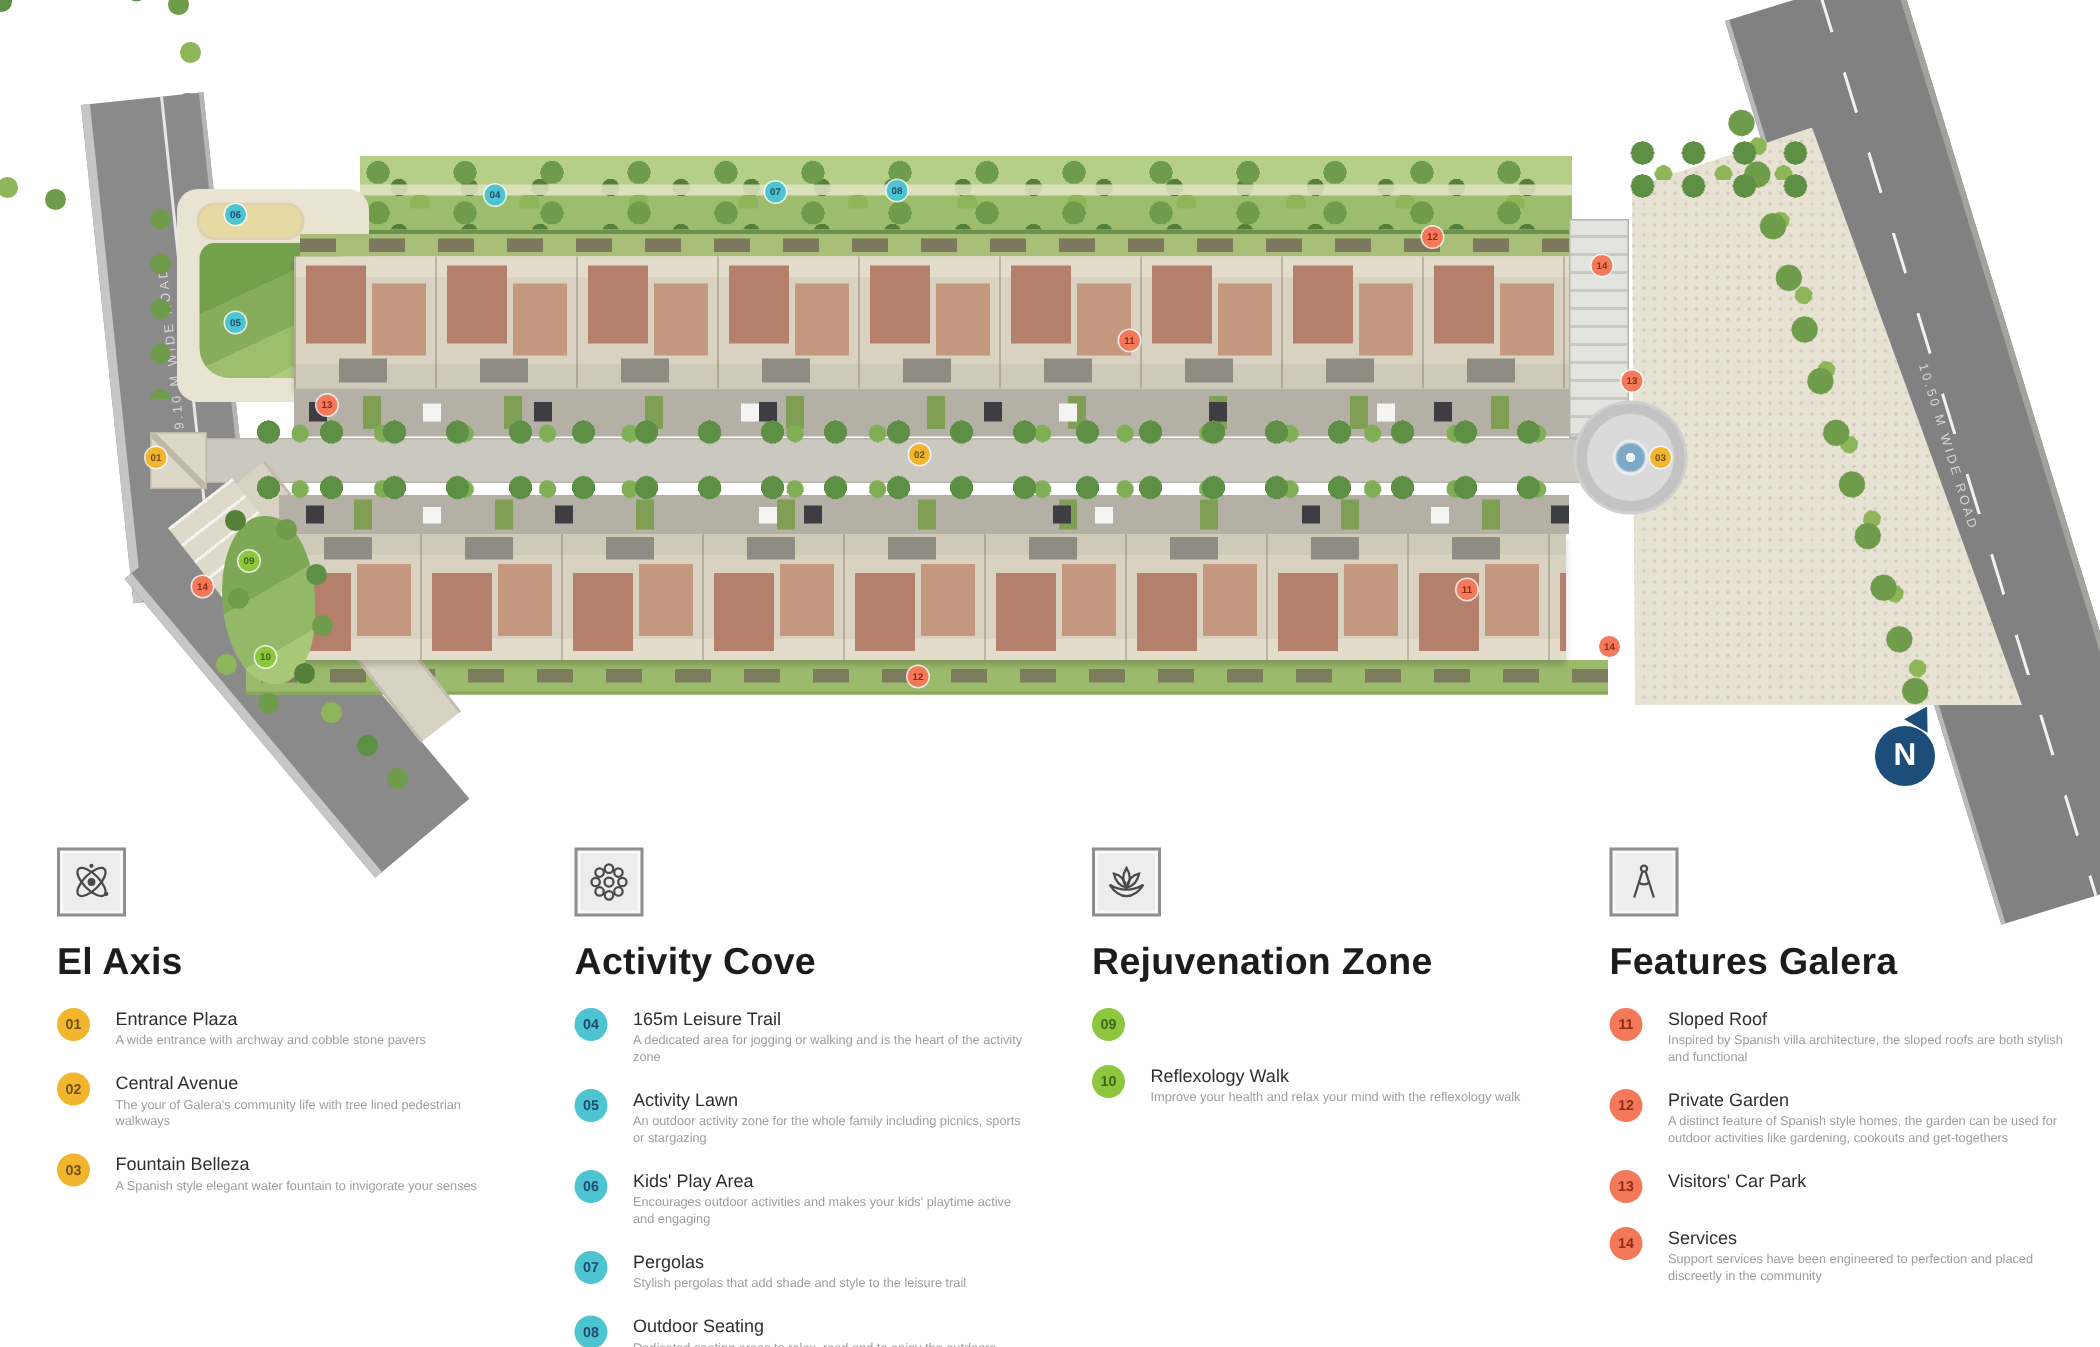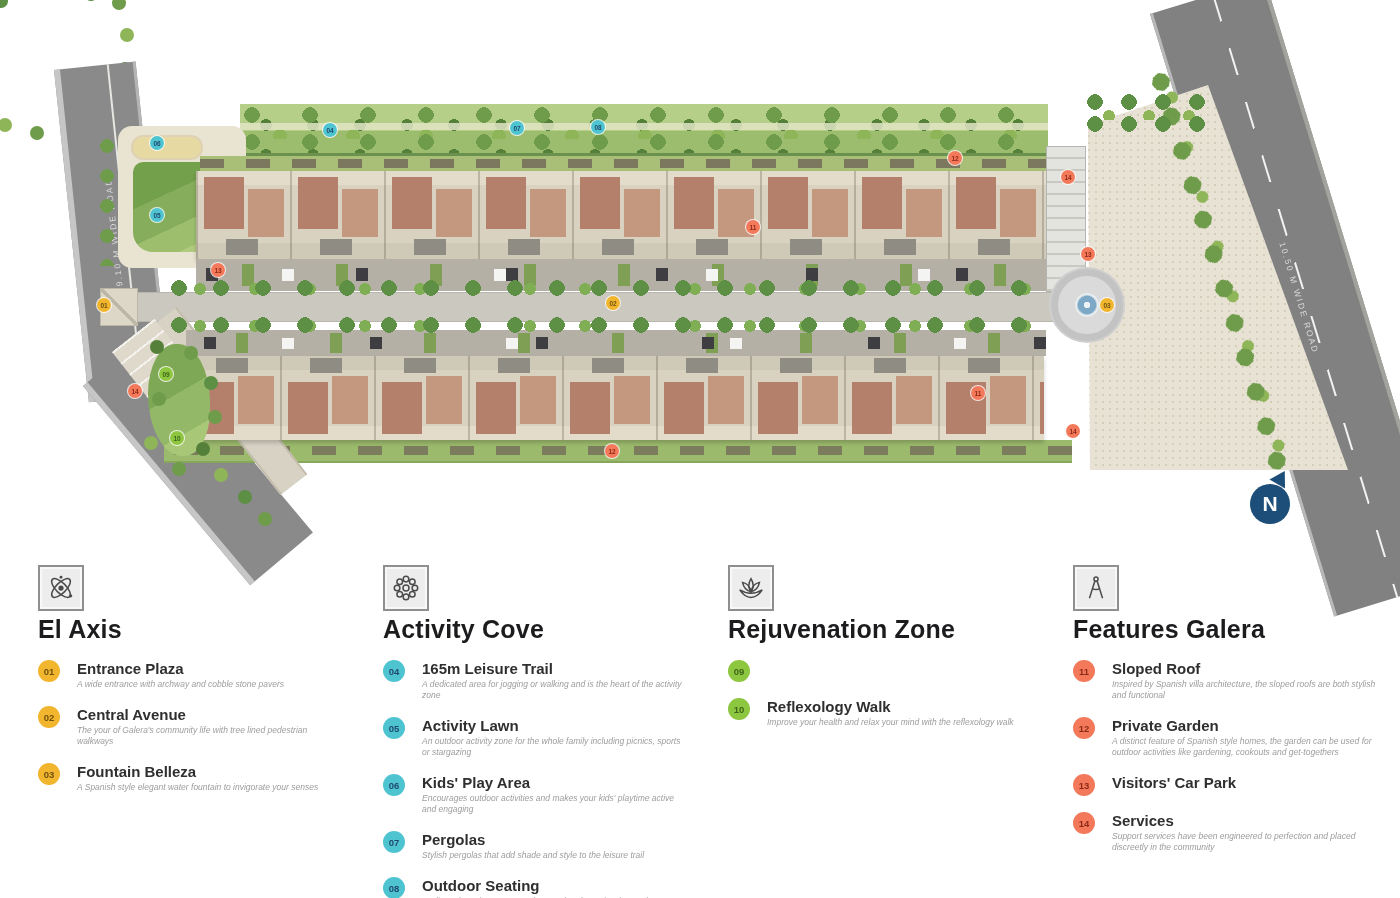--- a/index.html
+++ b/index.html
@@ -140,28 +140,28 @@
     border-bottom:15px solid #1d4e79; transform:rotate(30deg); }
   .n-circle { left:12px; top:16px; width:40px; height:40px; border-radius:50%; background:#1d4e79; color:#fff;
     display:flex; align-items:center; justify-content:center; font-size:21px; font-weight:bold; }
 
   
   .legend { position:absolute; left:0; top:565px; width:1400px; display:grid; grid-template-columns:repeat(4,345px); padding-left:38px; }
   .legend-col { width:320px; }
   .icon-box { width:46px; height:46px; background:#ededed; border:2px solid #8f8f8f; display:flex; align-items:center; justify-content:center;
     box-shadow:inset 0 0 0 2px #f8f8f8; }
   .icon-box svg { width:30px; height:30px; stroke:#4a4a4a; fill:none; stroke-width:1.6; }
-  .legend-title { margin-top:4px; font-size:25px; font-weight:700; color:#1c1c1e; letter-spacing:.2px; }
+  .legend-title { margin-top:16px; font-size:25px; font-weight:700; color:#1c1c1e; letter-spacing:.2px; }
   .legend-items { margin-top:16px; }
   .legend-item { display:flex; margin-bottom:16px; }
   .chip { flex:0 0 auto; width:22px; height:22px; border-radius:50%; background:var(--chip); color:var(--chip-text);
     display:flex; align-items:center; justify-content:center; font-size:9.5px; font-weight:bold; }
   .item-text { margin-left:17px; }
-  .item-name { font-size:15px; font-weight:700; color:#2f2f2f; }
-  .item-desc { margin-top:2px; font-size:8.5px; color:#9d9d9d; line-height:1.3; max-width:268px;font-style:italic; }
+  .item-name { font-size:12px; font-weight:400; color:#2f2f2f; }
+  .item-desc { margin-top:2px; font-size:8.5px; color:#9d9d9d; line-height:1.3; max-width:268px; }
 </style>
 </head>
 <body>
 
 <div class="plan">
 
   <div class="road road-left-up">
     <div class="road-label">9.10 M WIDE ROAD</div>
   </div>
   <div class="road road-left-low"></div>

